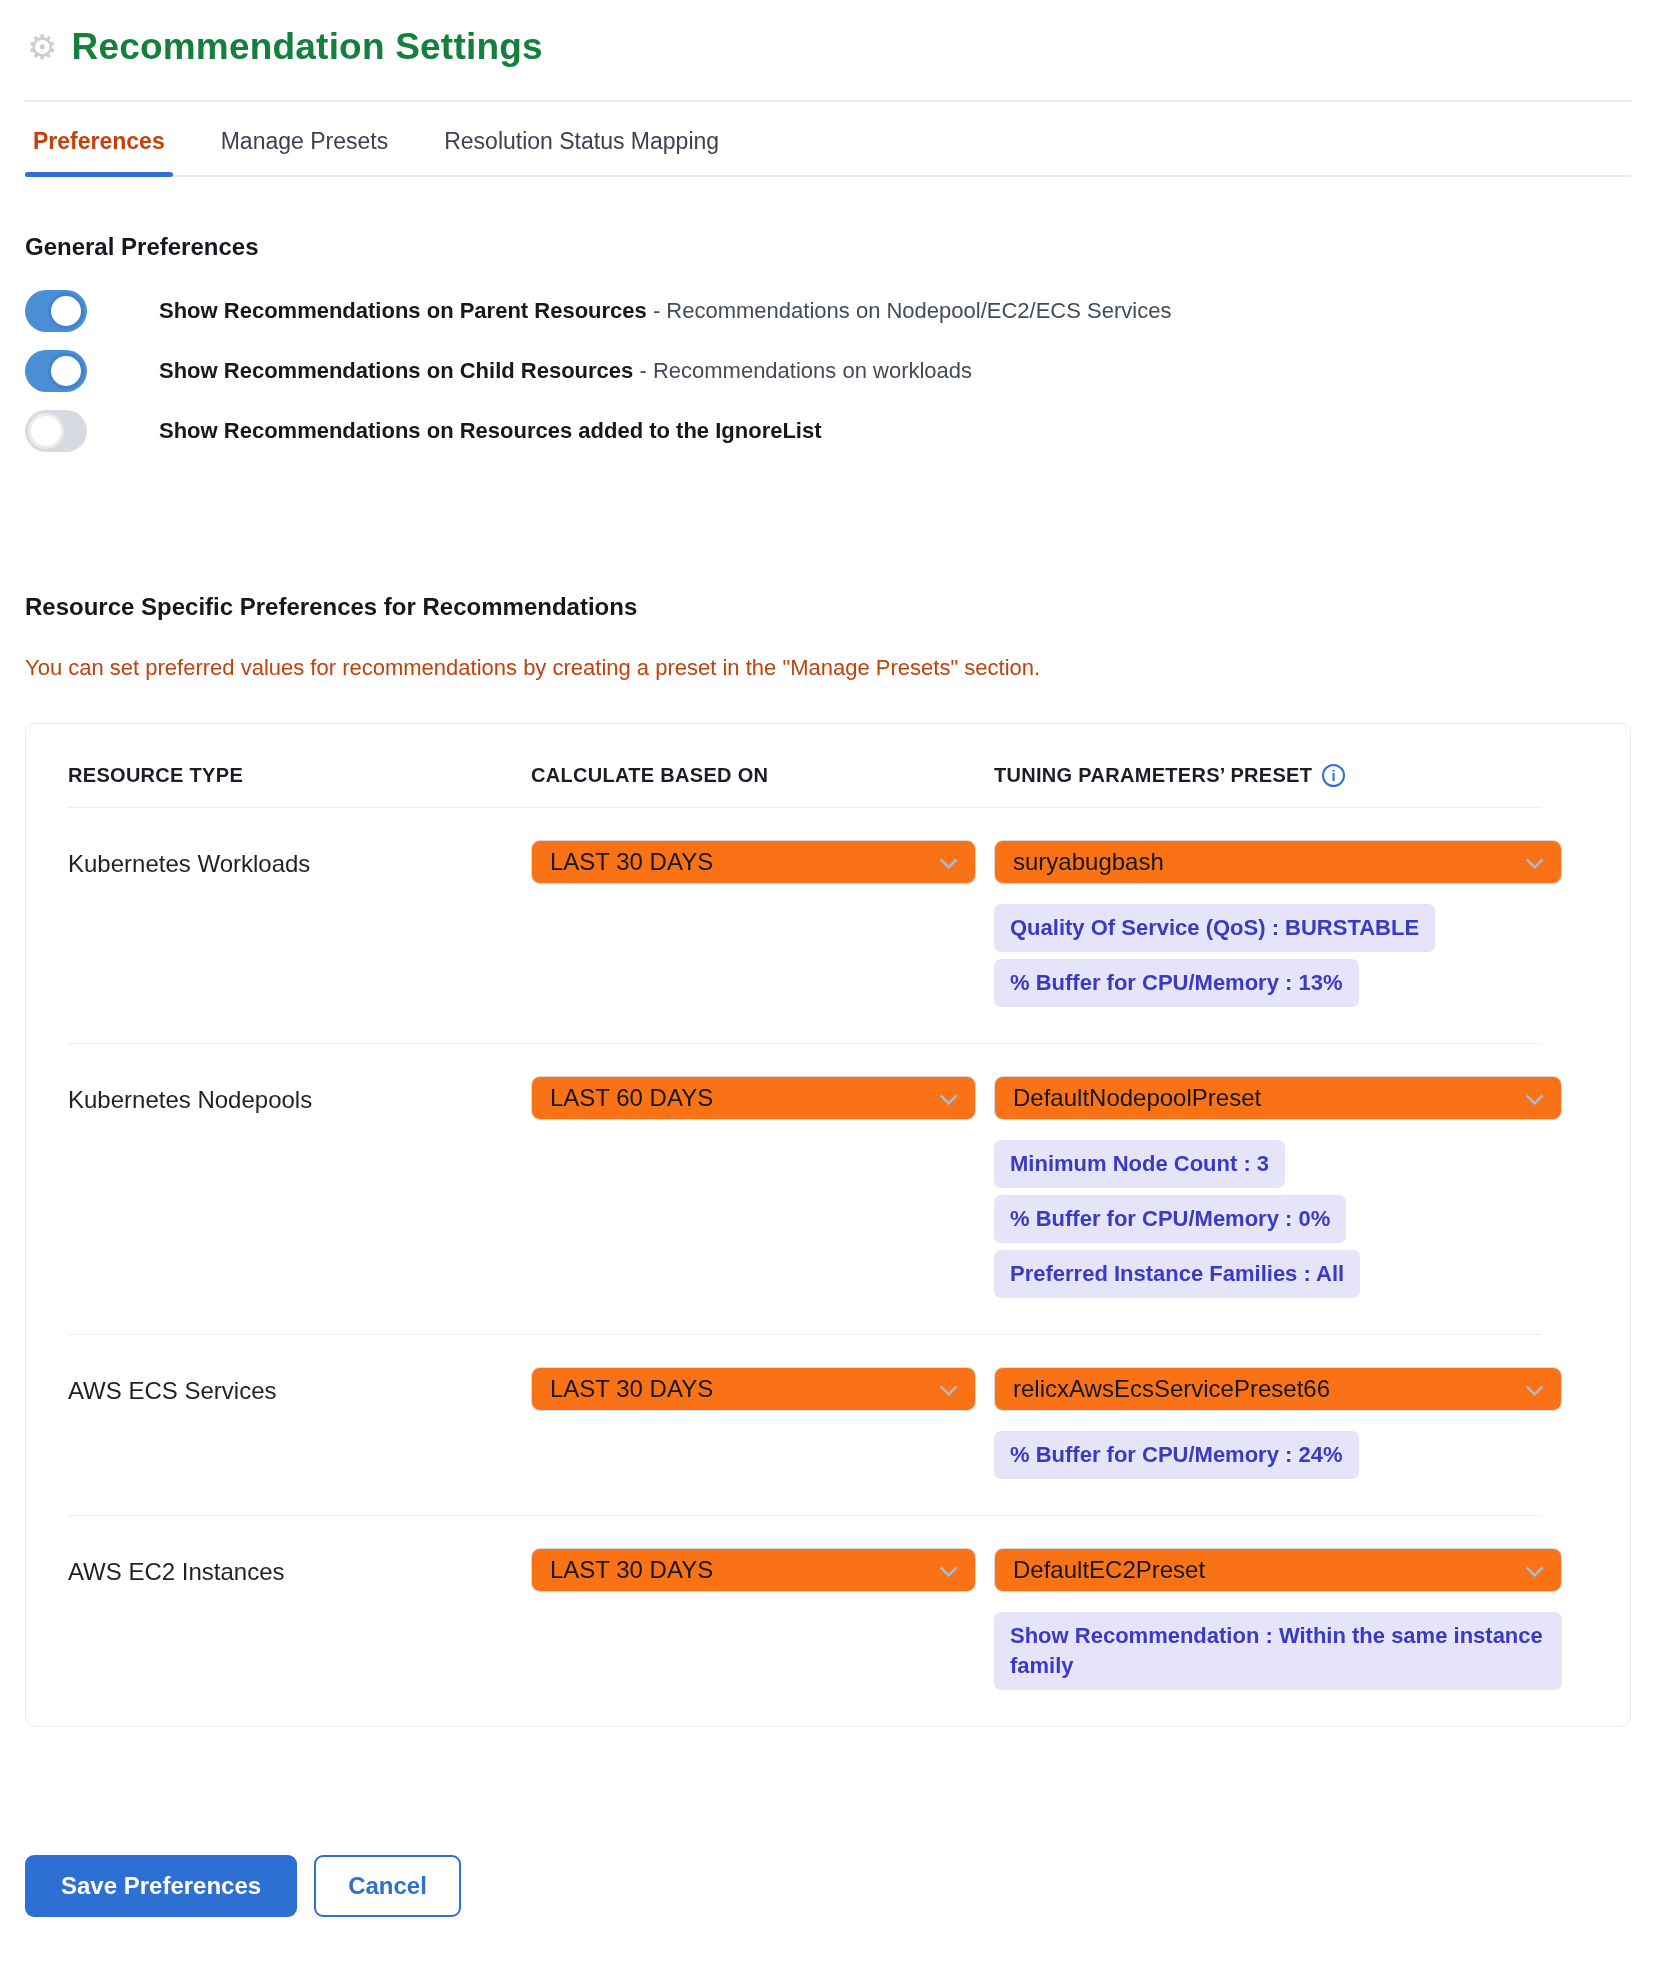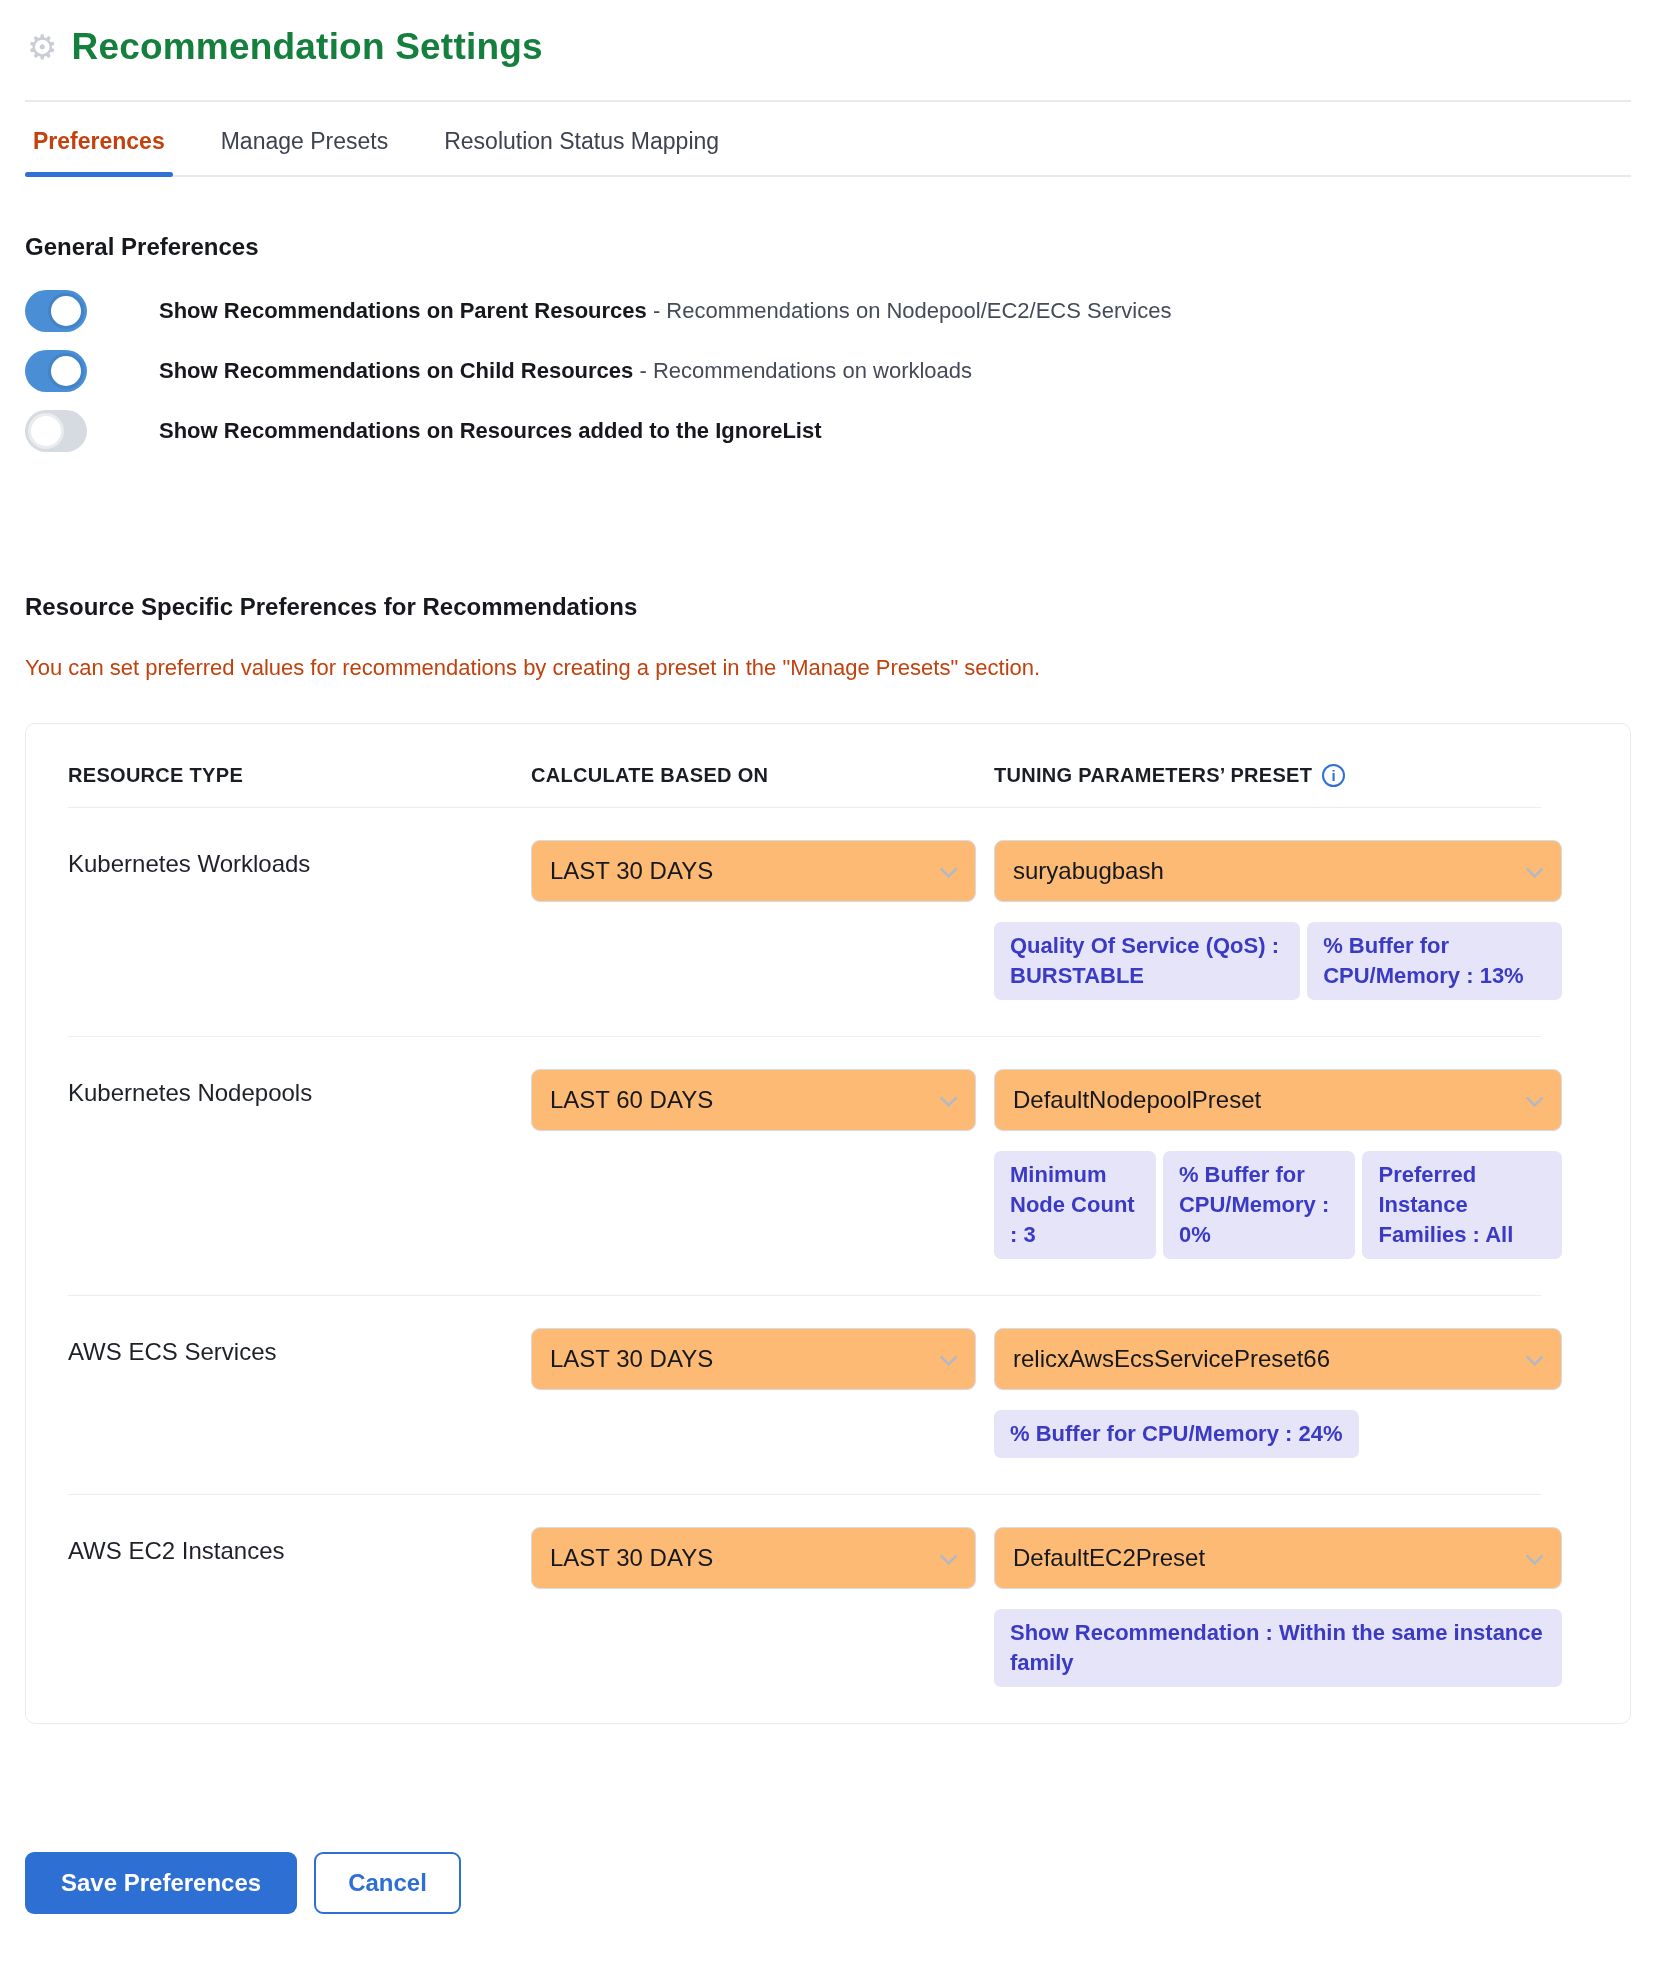--- a/index.html
+++ b/index.html
@@ -60,33 +60,33 @@
   .info-icon {
     width: 23px; height: 23px; border: 2px solid #2f6fd6; border-radius: 50%;
     color: #2f6fd6; font-size: 15px; font-weight: 700; font-style: normal;
     display: inline-flex; align-items: center; justify-content: center; cursor: pointer;
   }
   .trow { padding: 32px 0 36px 0; border-bottom: 1px solid #ecedf3; }
   .trow:last-child { border-bottom: none; }
   .res-label { font-size: 24px; color: #1e2128; padding-top: 10px; }
 
   .select {
-    height: 62px; border: 1px solid #d8dae6; border-radius: 9px; background: #fdba74;
+    height: 44px; border: 1px solid #d8dae6; border-radius: 9px; background: #f97316;
     display: flex; align-items: center; justify-content: space-between;
     padding: 0 22px 0 18px; cursor: pointer; box-shadow: 0 1px 1px rgba(20,24,40,.02);
   }
   .select .val { font-size: 24px; color: #16181d; }
   .sel-calc { width: 445px; }
   .sel-preset { width: 568px; }
   .chev {
     width: 13px; height: 13px; border-right: 3px solid #b3b8c7; border-bottom: 3px solid #b3b8c7;
     transform: rotate(45deg) translateY(-3px); border-radius: 1px; flex: 0 0 auto;
   }
 
-  .tags { margin-top: 20px; display: flex; flex-direction: row; align-items: flex-start; gap: 7px; }
+  .tags { margin-top: 20px; display: flex; flex-direction: column; align-items: flex-start; gap: 7px; }
   .tag {
     background: #e5e4f9; color: #3b3ac4; font-size: 22px; font-weight: 600;
     padding: 9px 16px; border-radius: 7px; line-height: 30px;
   }
   .tag.block { display: block; width: 100%; }
 
   
   .footer { margin-top: 128px; display: flex; align-items: center; gap: 17px; }
   .btn { height: 62px; border-radius: 9px; font-size: 24px; font-weight: 700; cursor: pointer;
          font-family: "Liberation Sans", sans-serif; display: inline-flex; align-items: center; }

